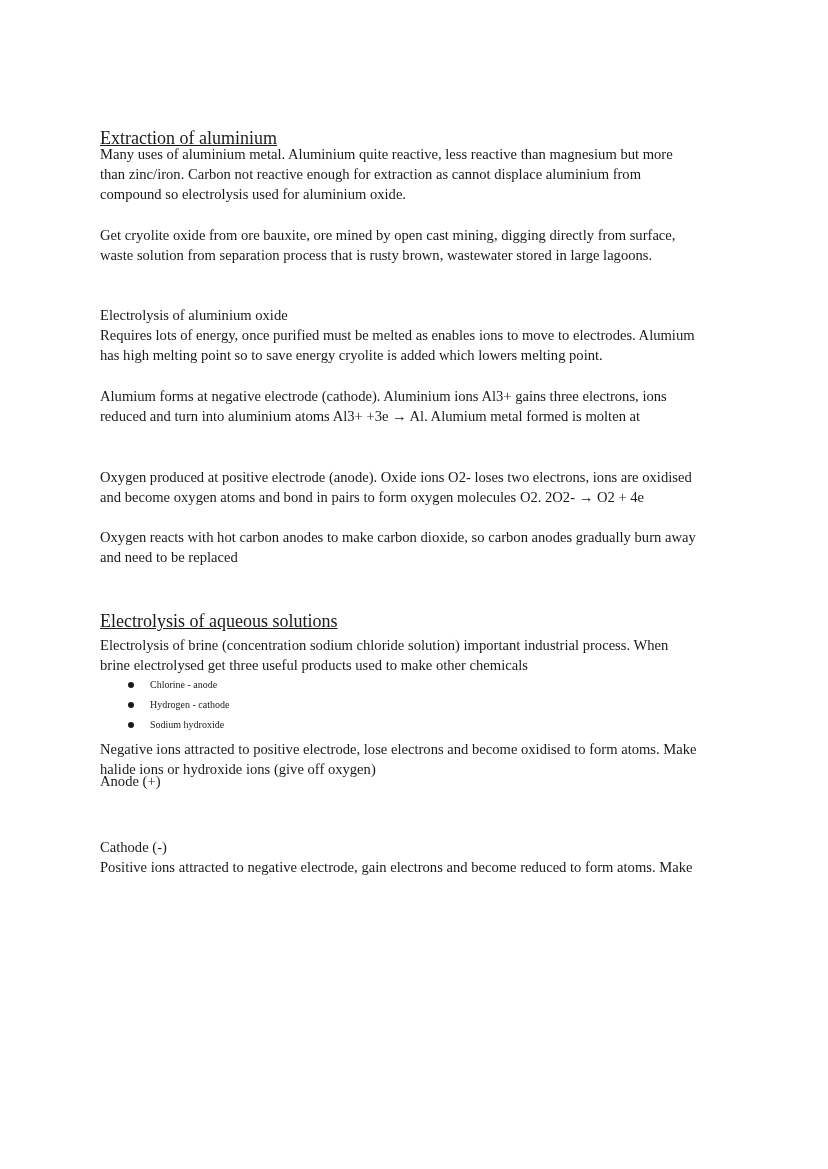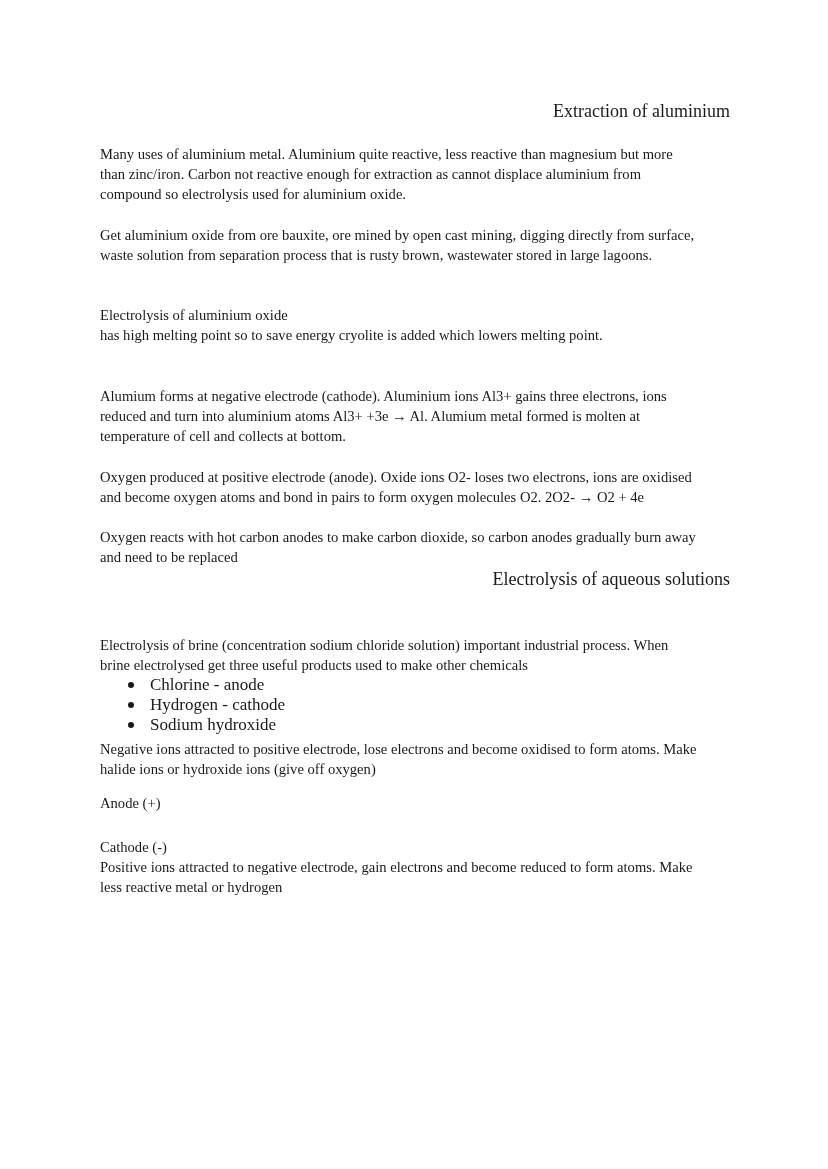--- a/index.html
+++ b/index.html
@@ -1,83 +1,82 @@
 <!DOCTYPE html>
 <html><head>
 <meta charset="utf-8">
 <style>
   html, body { margin:0; padding:0; background:#ffffff; }
   body { width:828px; height:1169px; position:relative; overflow:hidden;
          font-family:"Liberation Serif", serif; color:#1a1a1a; }
   .page { position:absolute; left:100px; top:0; width:630px; }
-  .title { text-align:right; font-size:18px; position:absolute; left:0; width:630px; line-height:22px; }
+  .title { text-align:left; font-size:18px; text-decoration:underline; position:absolute; left:0; width:630px; line-height:22px;margin-top:27px; }
   .p { position:absolute; left:0; width:632px; font-size:14.6px; line-height:20.2px; margin:0; white-space:normal; }
   .p span.line { display:block; white-space:nowrap; }
   .h { font-weight:normal; }
-  ul.bullets { position:absolute; left:0; margin:0; padding:0; list-style:none; font-size:17px; line-height:20.2px; }
+  ul.bullets { position:absolute; left:0; margin:0; padding:0; list-style:none; font-size:10px; line-height:20.2px; }
   ul.bullets li { position:relative; padding-left:50px; white-space:nowrap; }
   ul.bullets li .dot { position:absolute; left:28px; top:7px; width:6px; height:6px; background:#1a1a1a; border-radius:50%; }
 </style>
 </head>
 <body>
 
 <div class="page">
 
   <div class="title" style="top:100px;">Extraction of aluminium</div>
 
   <div class="p" style="top:144px;">
     <span class="line">Many uses of aluminium metal. Aluminium quite reactive, less reactive than magnesium but more</span>
     <span class="line">than zinc/iron. Carbon not reactive enough for extraction as cannot displace aluminium from</span>
     <span class="line">compound so electrolysis used for aluminium oxide.</span>
   </div>
 
   <div class="p" style="top:225px;">
-    <span class="line">Get aluminium oxide from ore bauxite, ore mined by open cast mining, digging directly from surface,</span>
+    <span class="line">Get cryolite oxide from ore bauxite, ore mined by open cast mining, digging directly from surface,</span>
     <span class="line">waste solution from separation process that is rusty brown, wastewater stored in large lagoons.</span>
   </div>
 
   <div class="p h" style="top:305px;">Electrolysis of aluminium oxide</div>
   <div class="p" style="top:325px;">
+    <span class="line">Requires lots of energy, once purified must be melted as enables ions to move to electrodes. Alumium</span>
     <span class="line">has high melting point so to save energy cryolite is added which lowers melting point.</span>
   </div>
 
   <div class="p" style="top:386px;">
     <span class="line">Alumium forms at negative electrode (cathode). Aluminium ions Al3+ gains three electrons, ions</span>
     <span class="line">reduced and turn into aluminium atoms Al3+ +3e → Al. Alumium metal formed is molten at</span>
-    <span class="line">temperature of cell and collects at bottom.</span>
   </div>
 
   <div class="p" style="top:467px;">
     <span class="line">Oxygen produced at positive electrode (anode). Oxide ions O2- loses two electrons, ions are oxidised</span>
     <span class="line">and become oxygen atoms and bond in pairs to form oxygen molecules O2. 2O2- → O2 + 4e</span>
   </div>
 
   <div class="p" style="top:527px;">
     <span class="line">Oxygen reacts with hot carbon anodes to make carbon dioxide, so carbon anodes gradually burn away</span>
     <span class="line">and need to be replaced</span>
   </div>
 
-  <div class="title" style="top:568px;">Electrolysis of aqueous solutions</div>
+  <div class="title" style="top:583px;">Electrolysis of aqueous solutions</div>
 
   <div class="p" style="top:635px;">
     <span class="line">Electrolysis of brine (concentration sodium chloride solution) important industrial process. When</span>
     <span class="line">brine electrolysed get three useful products used to make other chemicals</span>
   </div>
 
   <ul class="bullets" style="top:675px;">
     <li><span class="dot"></span><span>Chlorine - anode</span></li>
     <li><span class="dot"></span><span>Hydrogen - cathode</span></li>
     <li><span class="dot"></span><span>Sodium hydroxide</span></li>
   </ul>
 
-  <div class="p h" style="top:793px;">Anode (+)</div>
+  <div class="p h" style="top:771px;">Anode (+)</div>
   <div class="p" style="top:739px;">
     <span class="line">Negative ions attracted to positive electrode, lose electrons and become oxidised to form atoms. Make</span>
     <span class="line">halide ions or hydroxide ions (give off oxygen)</span>
   </div>
 
   <div class="p h" style="top:837px;">Cathode (-)</div>
   <div class="p" style="top:857px;">
     <span class="line">Positive ions attracted to negative electrode, gain electrons and become reduced to form atoms. Make</span>
-    <span class="line">less reactive metal or hydrogen</span>
   </div>
 
 </div>
 
 </body></html>

